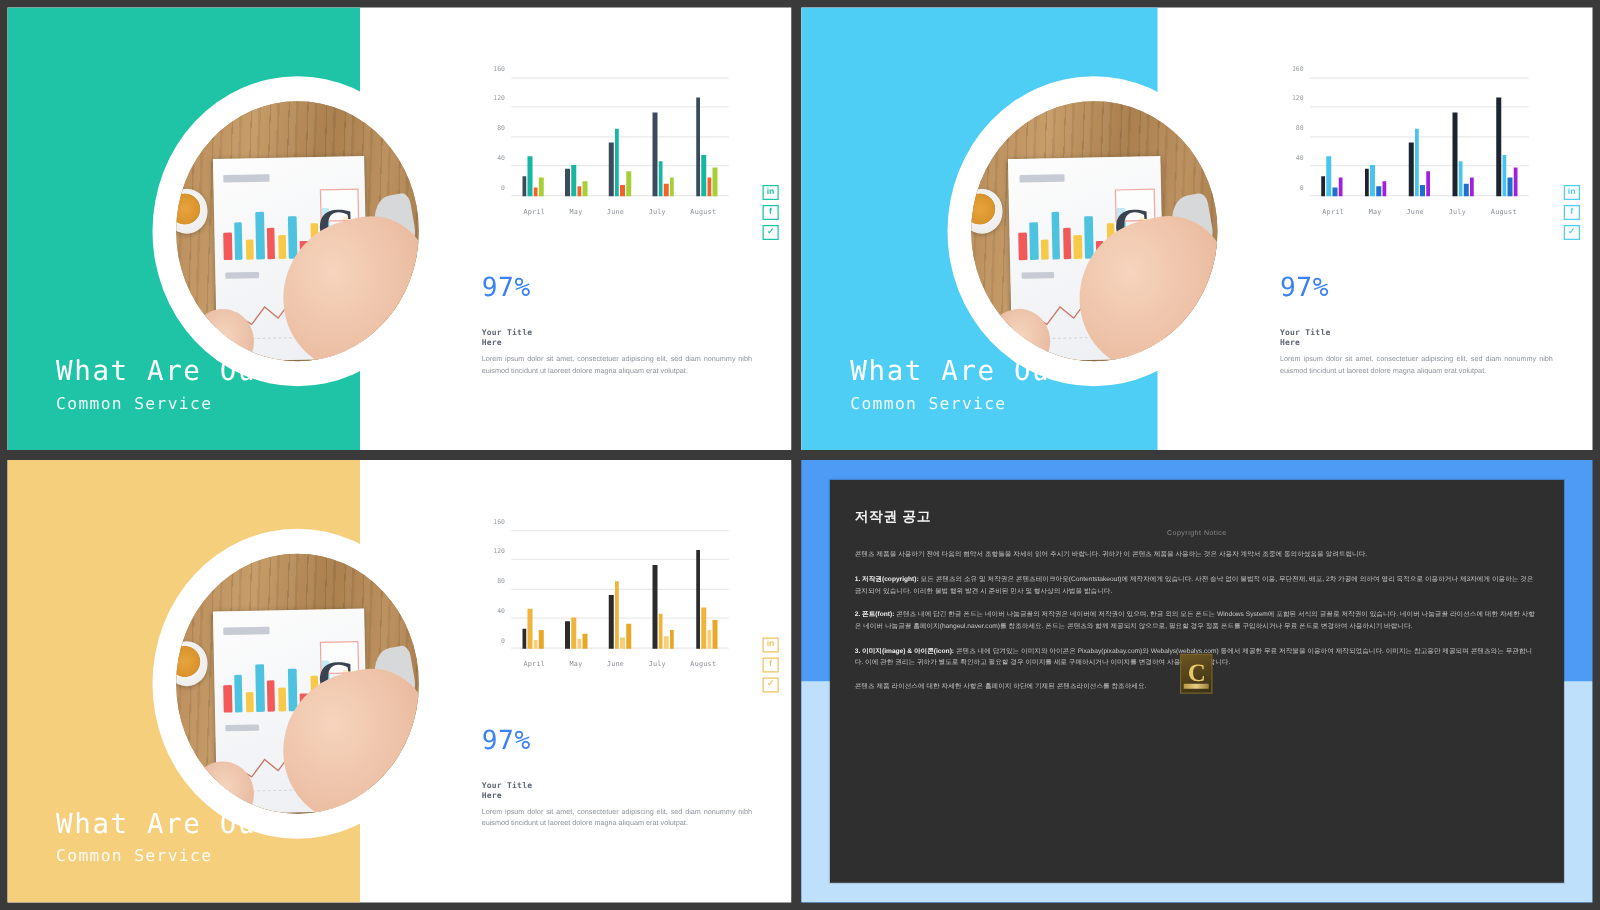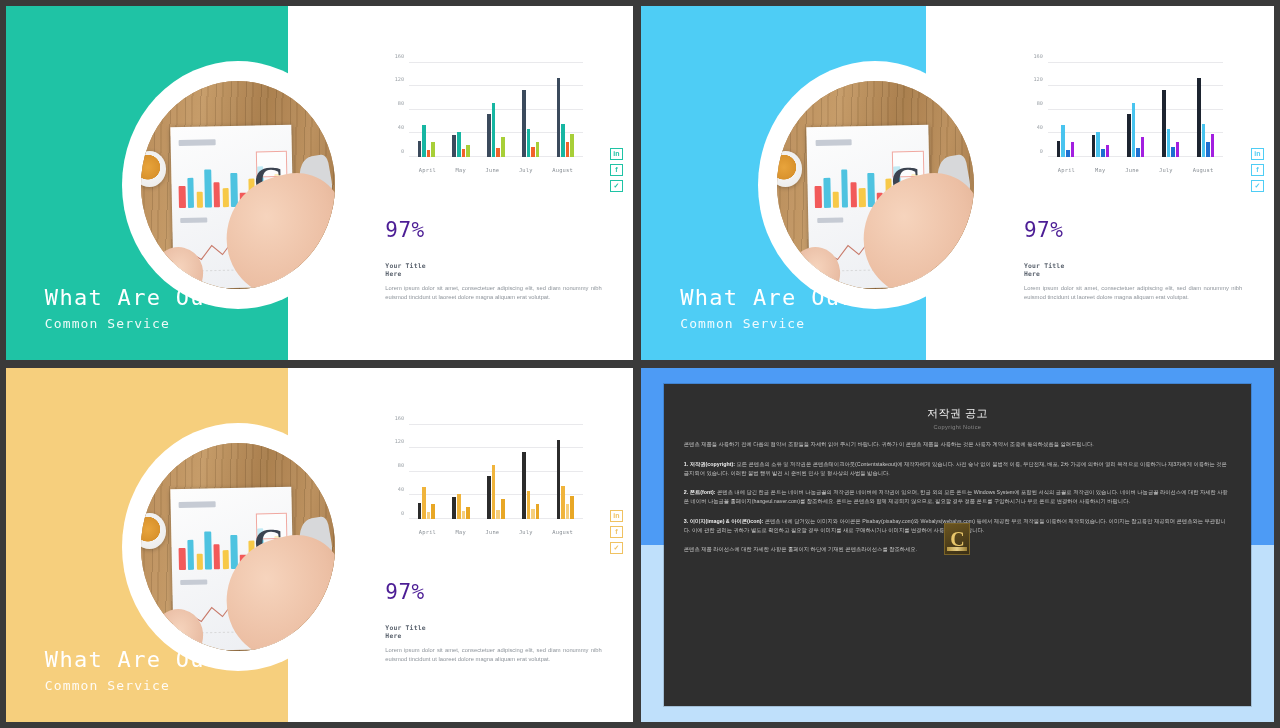--- a/index.html
+++ b/index.html
@@ -201,21 +201,21 @@
     letter-spacing: .2px;
   }
 
   
   .stat-pct {
     position: absolute;
     left: 60.5%;
     top: 60%;
     font-family: "DejaVu Sans Mono", monospace;
     font-size: 21px;
-    color: #4c1d95;
+    color: #3b82f6;
     letter-spacing: 0.5px;
   }
   .body-title {
     position: absolute;
     left: 60.5%;
     top: 72.2%;
     font-family: "DejaVu Sans Mono", monospace;
     font-size: 6.4px;
     font-weight: bold;
     color: #5d6570;
@@ -261,23 +261,23 @@
     position: absolute;
     left: 3.6%; top: 4.6%;
     width: 92.8%; height: 90.8%;
     background: #2f2f2f;
     border: 2px solid #2f2f2f;
     box-shadow: 0 0 0 1px rgba(0,0,0,0.15);
     overflow: hidden;
   }
   .notice-inner { position: absolute; inset: 0; padding: 14px 18px; }
   .notice-title {
-    text-align: center;
+    text-align: left;
     color: #f2f2f2;
-    font-size: 11px; font-weight: normal;
+    font-size: 11px; font-weight: bold;
     letter-spacing: .5px;
     margin-top: 6px;
   }
   .notice-sub {
     text-align: center;
     color: #8a8a8a;
     font-size: 5.6px;
     margin-top: 3px;
     letter-spacing: .4px;
   }

